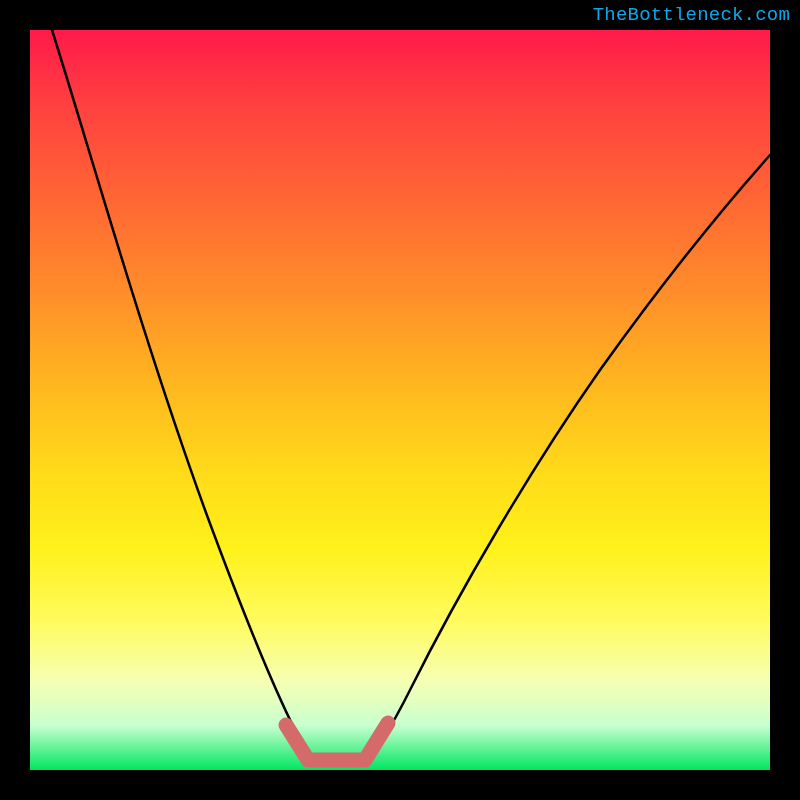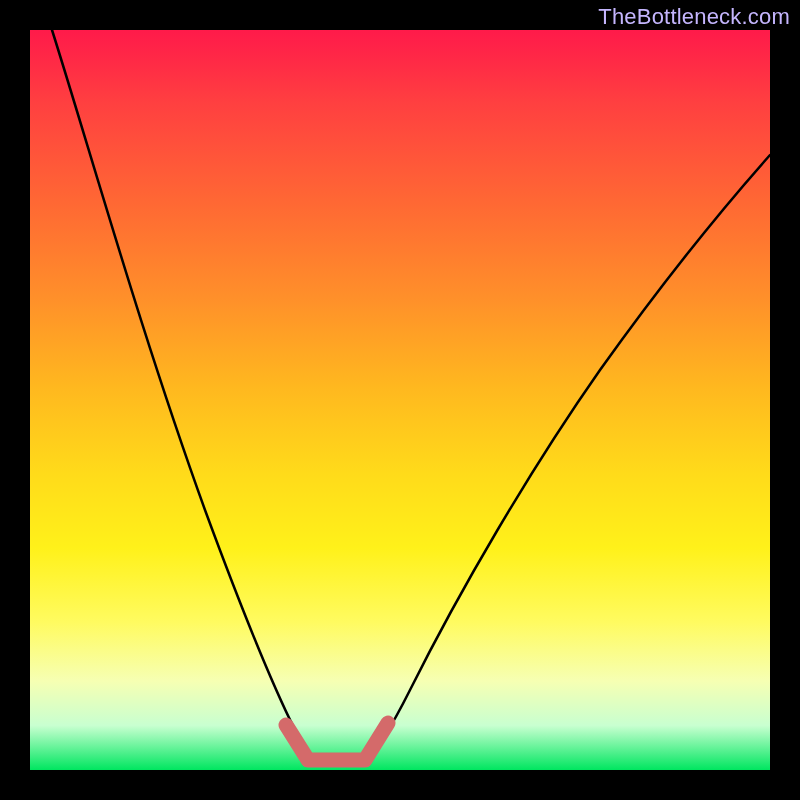--- a/index.html
+++ b/index.html
@@ -35,24 +35,25 @@
       #fff11a 70%,
       #fffb60 80%,
       #f6ffb3 88%,
       #c8ffd0 94%,
       #00e660 100%);
   }
   .watermark {
     position: absolute;
     top: 4px;
     right: 10px;
-    color: #c4b5fd;
-    font-size: 22px;
+    color: #0ea5e9;
+    font-size: 19px;
     letter-spacing: 0.2px;
     font-weight: 500;
+    font-family: Liberation Mono, monospace;
   }
   svg.curve {
     position: absolute;
     left: 30px;
     top: 30px;
     width: 740px;
     height: 740px;
     overflow: visible;
   }
 </style>

